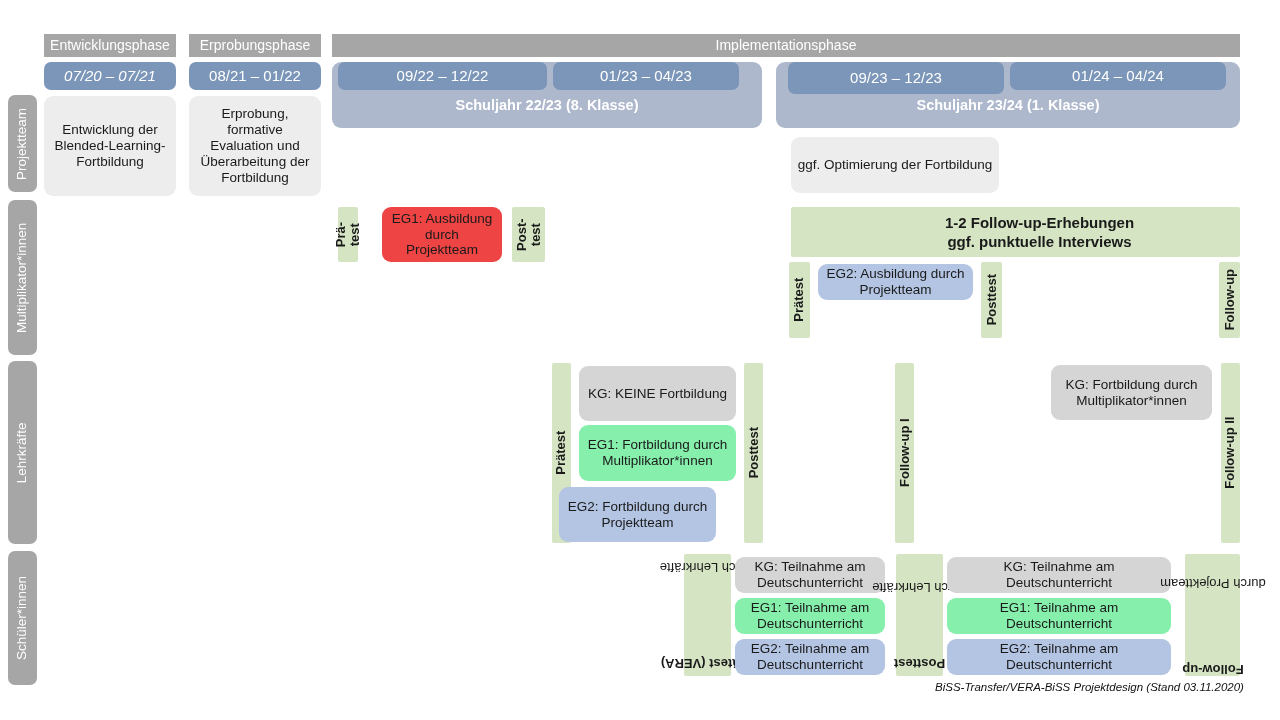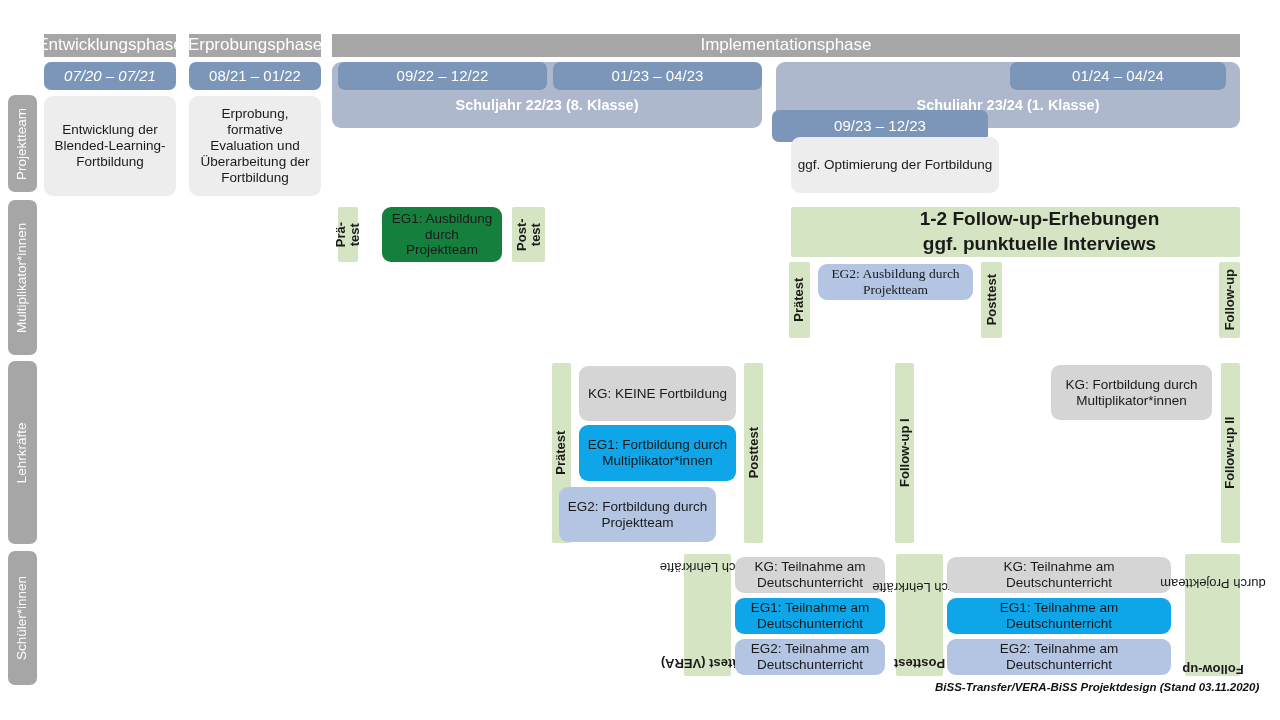--- a/index.html
+++ b/index.html
@@ -28,21 +28,21 @@
     align-items: center;
     justify-content: center;
     text-align: center;
     line-height: 1.18;
   }
 
   
   .phase-bar {
     background: #a6a6a6;
     color: #ffffff;
-    font-size: 17px;
+    font-size: 14px;
     border-radius: 0;
   }
 
   
   .date-chip {
     background: #7b96b8;
     color: #ffffff;
     font-size: 15px;
     border-radius: 7px;
   }
@@ -72,23 +72,23 @@
   }
 
   
   .card {
     border-radius: 9px;
     font-size: 13.5px;
     padding: 2px 6px;
   }
   .card.neutral    { background: #ededed; }
   .card.kg         { background: #d5d5d5; }
-  .card.eg1        { background: #15803d; }
+  .card.eg1        { background: #ef4444; }
   .card.eg2        { background: #b3c5e3; }
-  .card.eg1solid   { background: #0ea5e9; }
+  .card.eg1solid   { background: #86efac; }
 
   
   .strip {
     background: #d5e4c3;
     border-radius: 2px;
     font-size: 13px;
     font-weight: bold;
     color: #1a1a1a;
   }
   .strip .rot {
@@ -99,59 +99,58 @@
     align-items: baseline;
   }
   .strip .rot.stack {
     flex-direction: column;
     align-items: center;
     gap: 0px;
     line-height: 1.05;
   }
   .strip.flat {
     font-weight: bold;
-    font-size: 19px;
+    font-size: 15px;
     flex-direction: column;
     line-height: 1.3;
     padding-left: 48px;
   }
   
   .strip .rotpair {
     transform: rotate(-90deg);
     white-space: nowrap;
     display: block;
   }
 
   .footnote {
     position: absolute;
     font-size: 11.5px;
     font-style: italic;
     color: #111111;
     white-space: nowrap;
-    font-weight: bold;
   }
 </style>
 </head>
 <body>
 
 <div class="canvas">
 
   <div class="box phase-bar" style="left:44px; top:34px; width:132px; height:23px;">Entwicklungsphase</div>
   <div class="box phase-bar" style="left:189px; top:34px; width:132px; height:23px;">Erprobungsphase</div>
   <div class="box phase-bar" style="left:332px; top:34px; width:908px; height:23px;">Implementationsphase</div>
 
   <div class="box date-chip" style="left:44px; top:62px; width:132px; height:28px;font-style:italic;">07/20 – 07/21</div>
   <div class="box date-chip" style="left:189px; top:62px; width:132px; height:28px;">08/21 – 01/22</div>
 
   <div class="box schoolyear" style="left:332px; top:62px; width:430px; height:66px;">Schuljahr 22/23 (8. Klasse)</div>
   <div class="box date-chip" style="left:338px; top:62px; width:209px; height:28px;">09/22 – 12/22</div>
-  <div class="box date-chip" style="left:553px; top:62px; width:209px; height:28px;">01/23 – 04/23</div>
+  <div class="box date-chip" style="left:553px; top:62px; width:186px; height:28px;">01/23 – 04/23</div>
 
   <div class="box schoolyear" style="left:776px; top:62px; width:464px; height:66px;">Schuljahr 23/24 (1. Klasse)</div>
-  <div class="box date-chip" style="left:772px; top:62px; width:216px; height:32px;margin-top:48px;">09/23 – 12/23</div>
+  <div class="box date-chip" style="left:788px; top:62px; width:216px; height:32px;">09/23 – 12/23</div>
   <div class="box date-chip" style="left:1010px; top:62px; width:216px; height:28px;">01/24 – 04/24</div>
 
   <div class="box rail" style="left:8px; top:95px; width:29px; height:97px;">
     <span>Projektteam</span>
   </div>
   <div class="box rail" style="left:8px; top:200px; width:29px; height:155px;">
     <span>Multiplikator*innen</span>
   </div>
   <div class="box rail" style="left:8px; top:361px; width:29px; height:183px;">
     <span>Lehrkräfte</span>
@@ -179,21 +178,21 @@
   </div>
 
   <div class="box strip flat" style="left:791px; top:207px; width:449px; height:50px;">
     <span>1-2 Follow-up-Erhebungen</span>
     <span>ggf. punktuelle Interviews</span>
   </div>
 
   <div class="box strip" style="left:789px; top:262px; width:21px; height:76px;">
     <span class="rot">Prätest</span>
   </div>
-  <div class="box card eg2" style="left:818px; top:264px; width:155px; height:36px;font-family:Liberation Serif, serif;">EG2: Ausbildung durch Projektteam</div>
+  <div class="box card eg2" style="left:818px; top:264px; width:155px; height:36px;">EG2: Ausbildung durch Projektteam</div>
   <div class="box strip" style="left:981px; top:262px; width:21px; height:76px;">
     <span class="rot">Posttest</span>
   </div>
   <div class="box strip" style="left:1219px; top:262px; width:21px; height:76px;">
     <span class="rot">Follow-up</span>
   </div>
 
   <div class="box strip" style="left:552px; top:363px; width:19px; height:180px;">
     <span class="rot">Prätest</span>
   </div>

